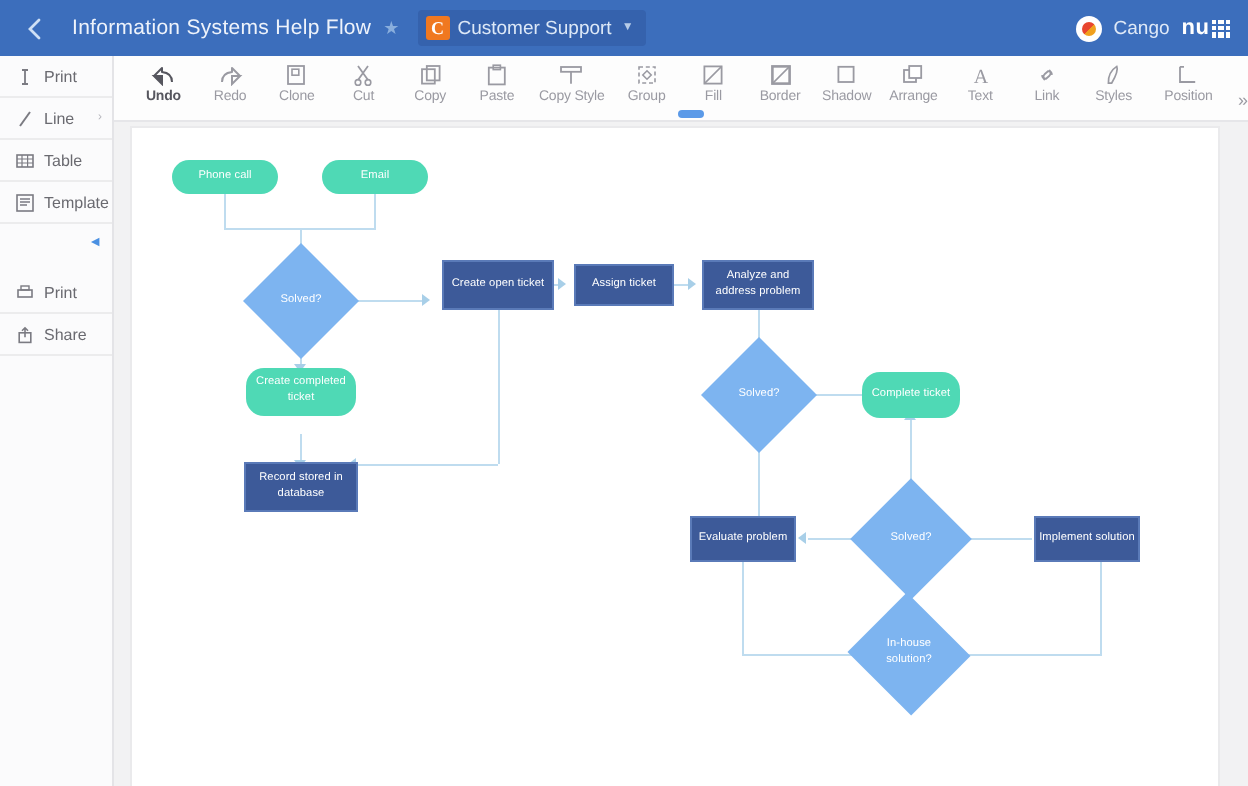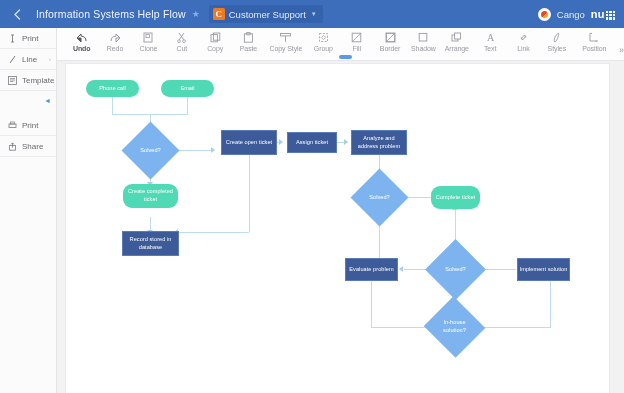--- a/index.html
+++ b/index.html
@@ -196,20 +196,29 @@
           <svg width="9" height="9" viewBox="0 0 9 9">
             <path d="M2 8 L7 1" stroke="#7b7b82" stroke-width="1" fill="none"></path>
           </svg>
         </span>
       <span>Line</span>
       <span class="side-chev">›</span>
     </div>
     <div class="side-item">
       <span class="si-ico">
           <svg width="9" height="9" viewBox="0 0 9 9">
+            <rect x=".5" y="1.5" width="8" height="6" fill="none" stroke="#7b7b82" stroke-width=".8"></rect>
+            <path d="M.5 3.5h8M.5 5.5h8M3 1.5v6M5.8 1.5v6" stroke="#7b7b82" stroke-width=".6"></path>
+          </svg>
+        </span>
+      <span>Table</span>
+    </div>
+    <div class="side-item">
+      <span class="si-ico">
+          <svg width="9" height="9" viewBox="0 0 9 9">
             <rect x=".5" y=".5" width="8" height="8" fill="none" stroke="#7b7b82" stroke-width=".8"></rect>
             <path d="M2 2.5h5M2 4h5M2 5.5h3.5" stroke="#7b7b82" stroke-width=".7"></path>
           </svg>
         </span>
       <span>Template</span>
     </div>
 
     <div class="side-gap">
       <span class="collapse-chev">◄</span>
     </div>

